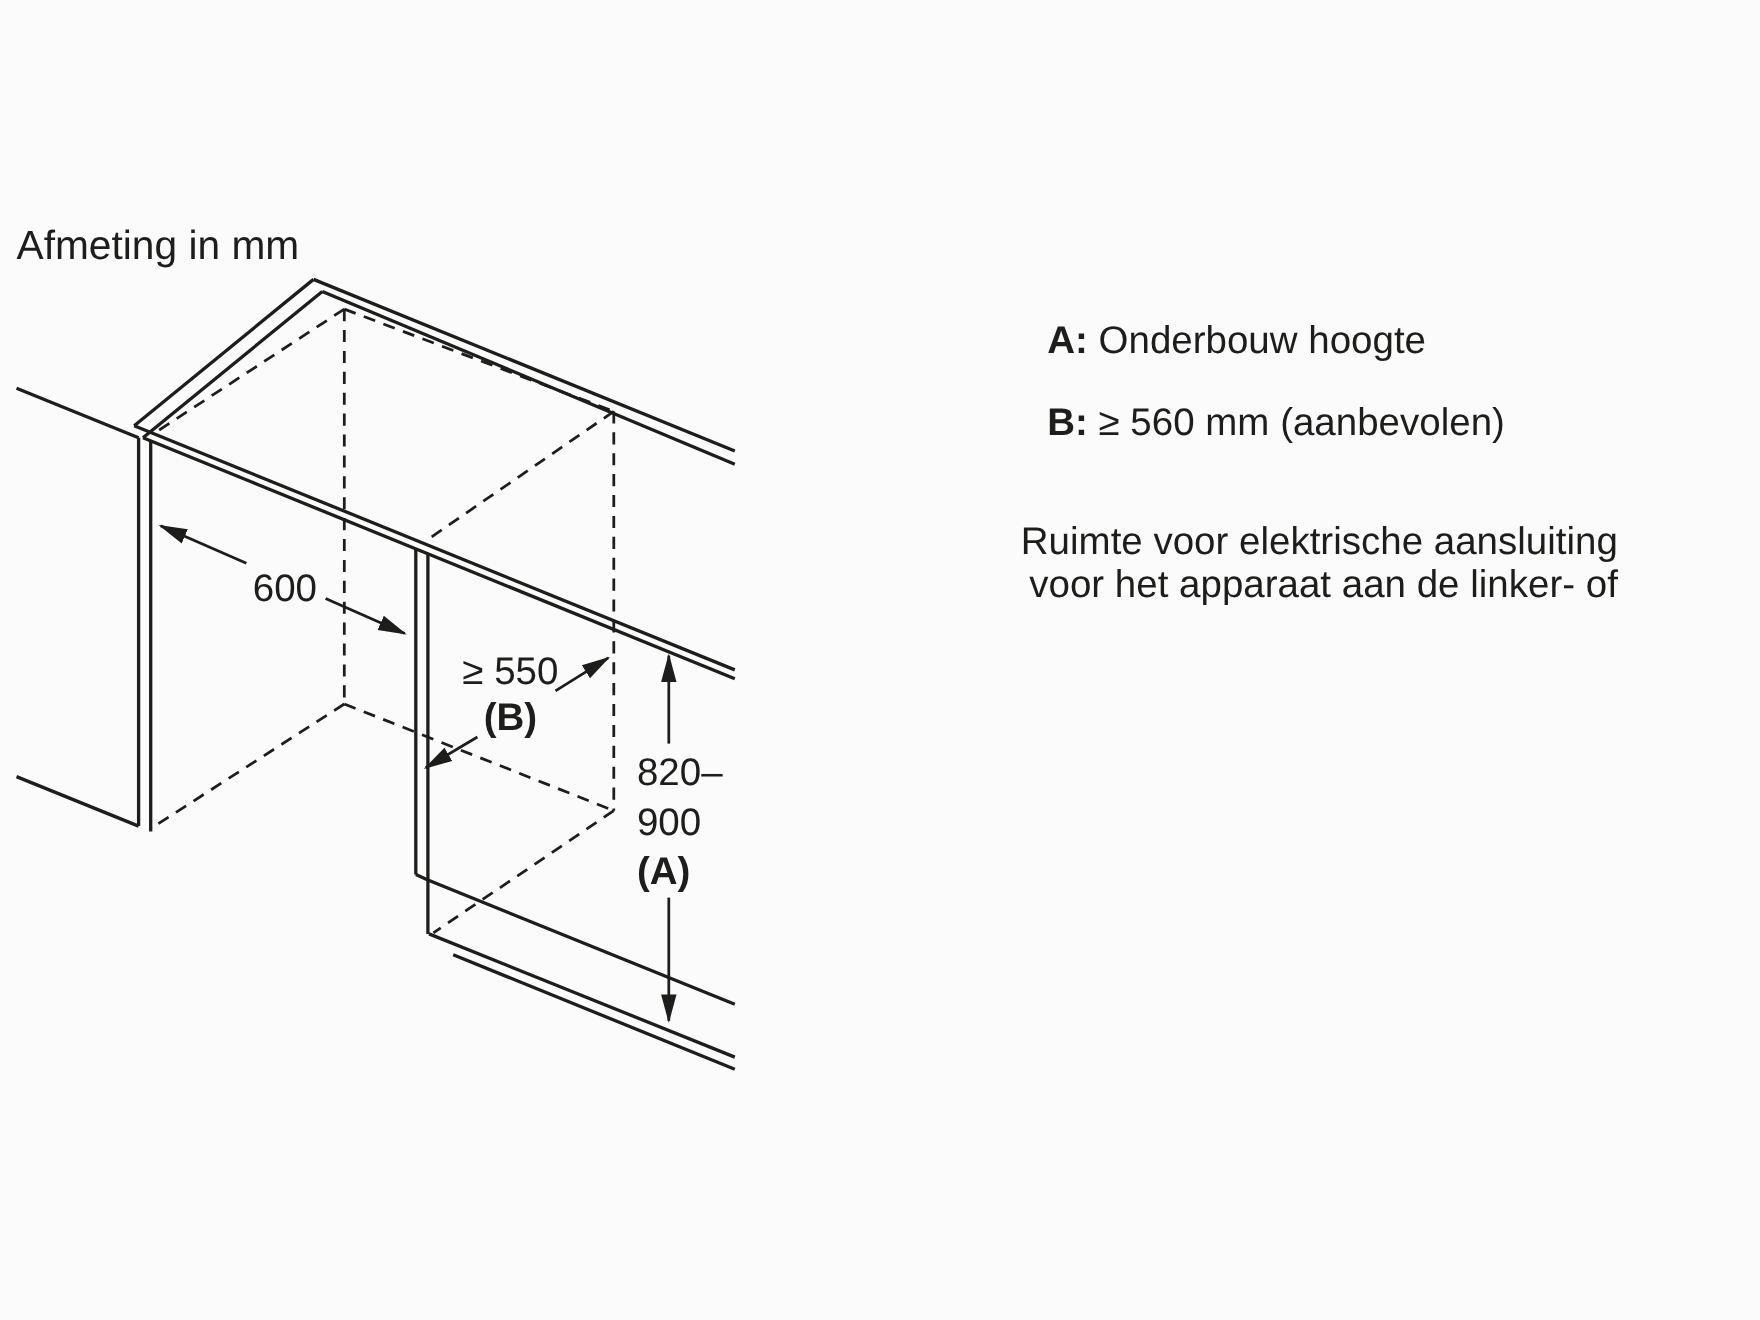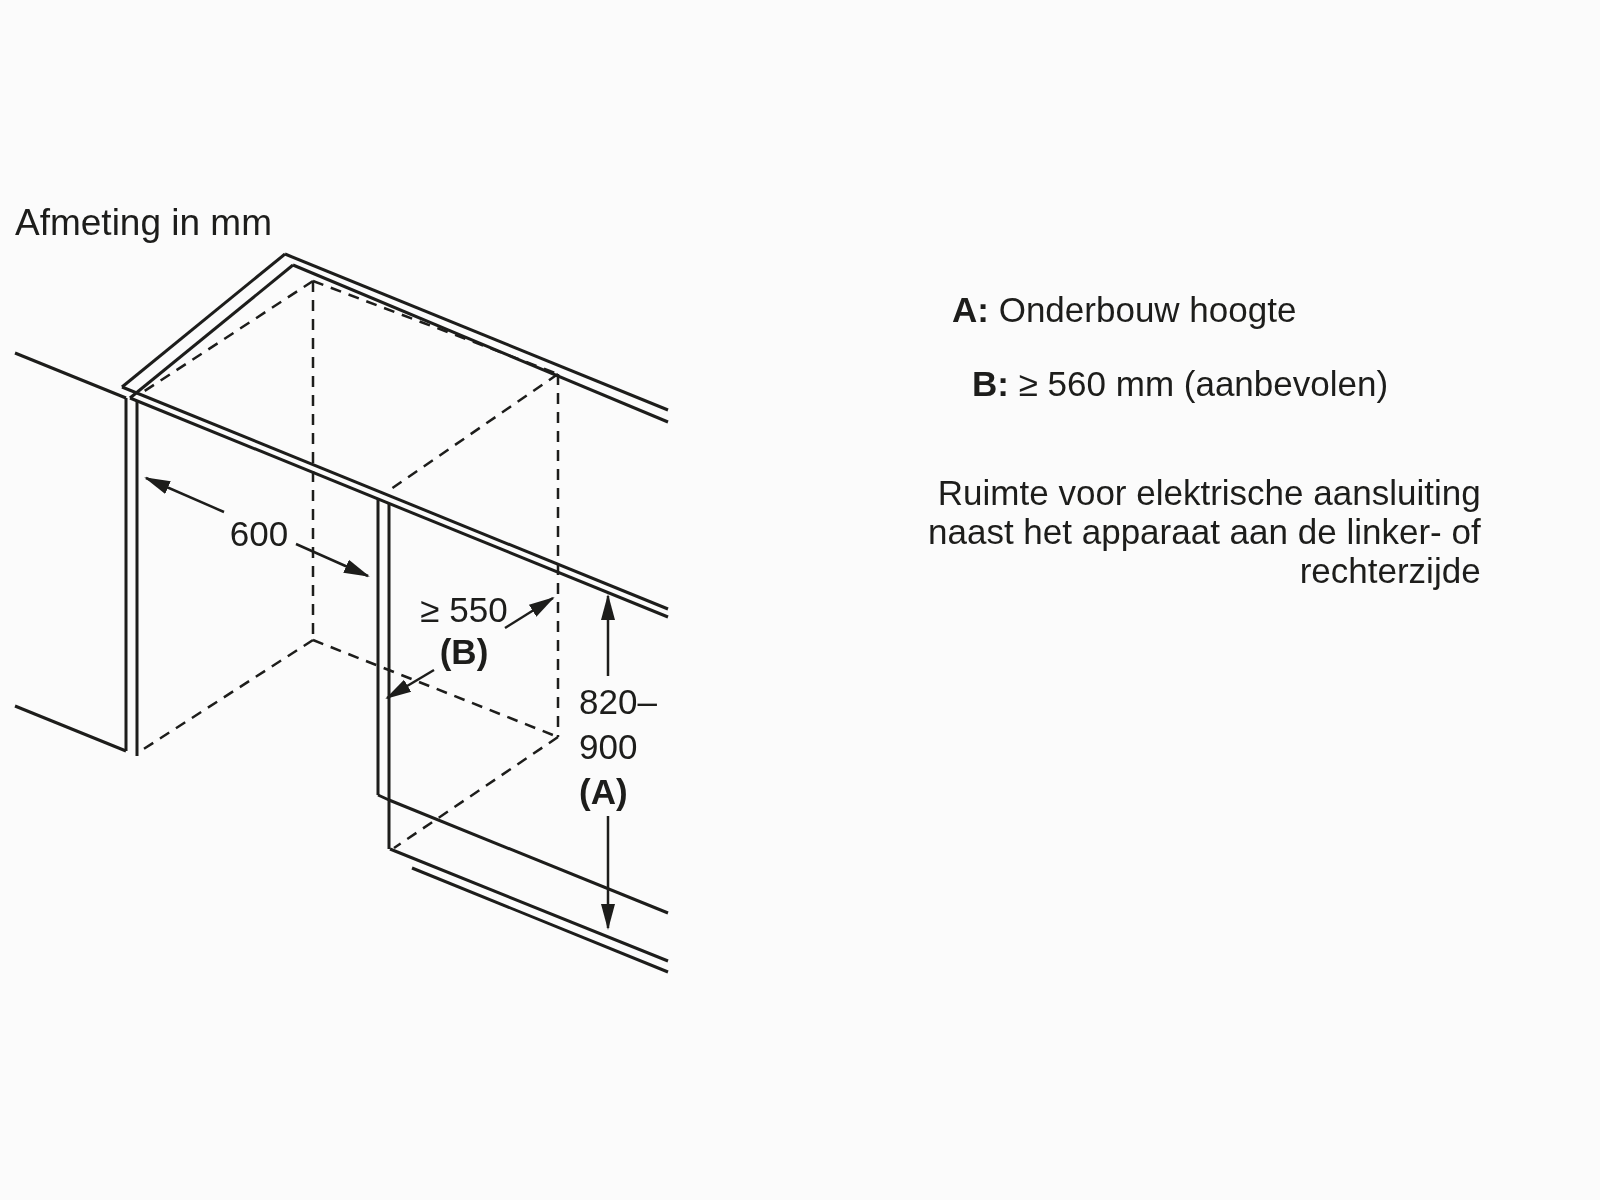--- a/index.html
+++ b/index.html
@@ -35,21 +35,21 @@
   .legend-row {
     position: absolute;
     left: 952px;
     font-size: 35px;
     line-height: 1.15;
     white-space: nowrap;
     z-index: 2;
   }
   .legend-row .key { font-weight: 700; }
   #legend-a { top: 290px; }
-  #legend-b { top: 364px; margin-left: 20px; }
+  #legend-b { top: 364px; }
   .legend-note {
     position: absolute;
     left: 928px;
     top: 473px;
     font-size: 35px;
     line-height: 39px;
     z-index: 2;
     text-align: right;
   }
   svg text {
@@ -142,17 +142,16 @@
     <span class="val">Onderbouw hoogte</span>
   </div>
 
   <div class="legend-row" id="legend-b">
     <span class="key">B:</span>
     <span class="val">≥ 560 mm (aanbevolen)</span>
   </div>
 
   <div class="legend-note">
     <div>Ruimte voor elektrische aansluiting</div>
-    <div>naast het apparaat aan de linker- of</div>
-    <div>rechterzijde</div>
+    <div>voor het apparaat aan de linker- of</div>
   </div>
 
 </div>
 
 </body></html>

